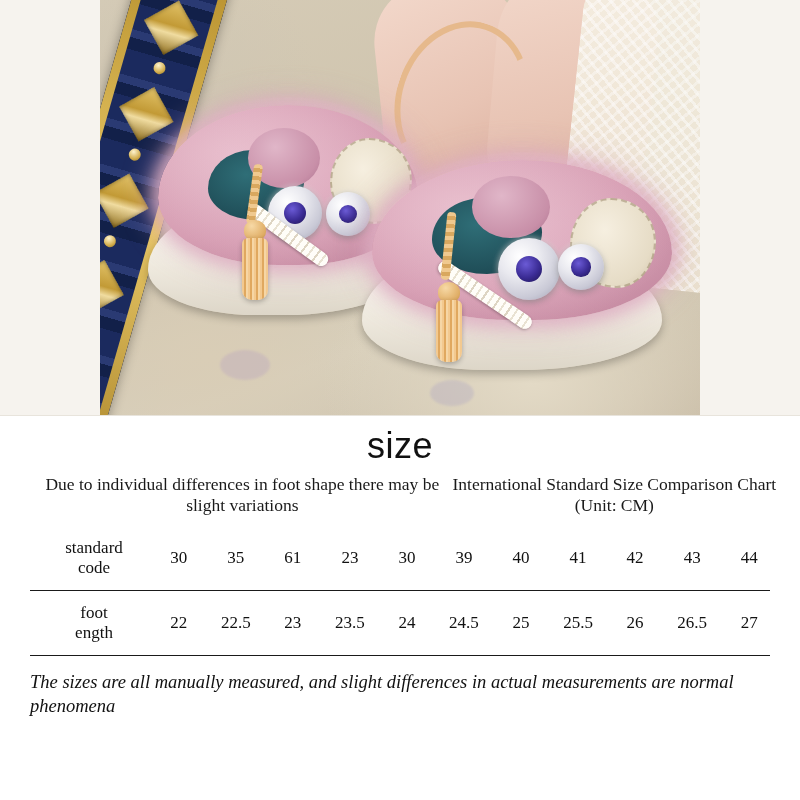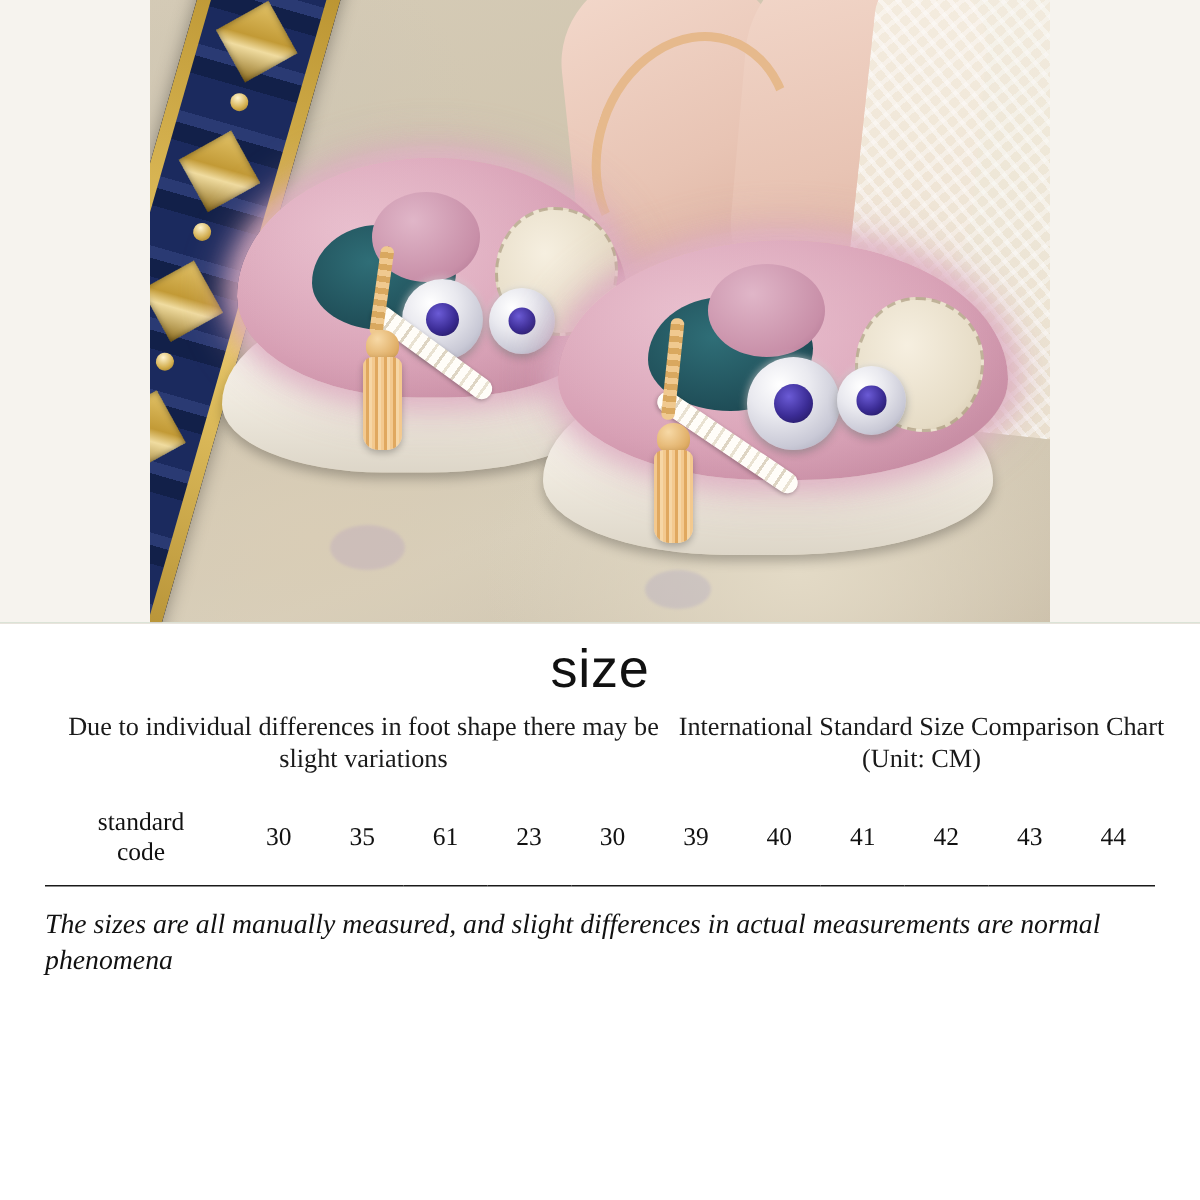--- a/index.html
+++ b/index.html
@@ -393,19 +393,36 @@
           <td>61</td>
           <td>23</td>
           <td>30</td>
           <td>39</td>
           <td>40</td>
           <td>41</td>
           <td>42</td>
           <td>43</td>
           <td>44</td>
         </tr>
+        <tr>
+          <td class="row-label">
+            <span>foot</span>
+            <span>ength</span>
+          </td>
+          <td>22</td>
+          <td>22.5</td>
+          <td>23</td>
+          <td>23.5</td>
+          <td>24</td>
+          <td>24.5</td>
+          <td>25</td>
+          <td>25.5</td>
+          <td>26</td>
+          <td>26.5</td>
+          <td>27</td>
+        </tr>
       </tbody>
     </table>
 
     <div class="footnote">The sizes are all manually measured, and slight differences in actual measurements are normal phenomena</div>
 
   </div>
 </div>
 
 </body></html>

